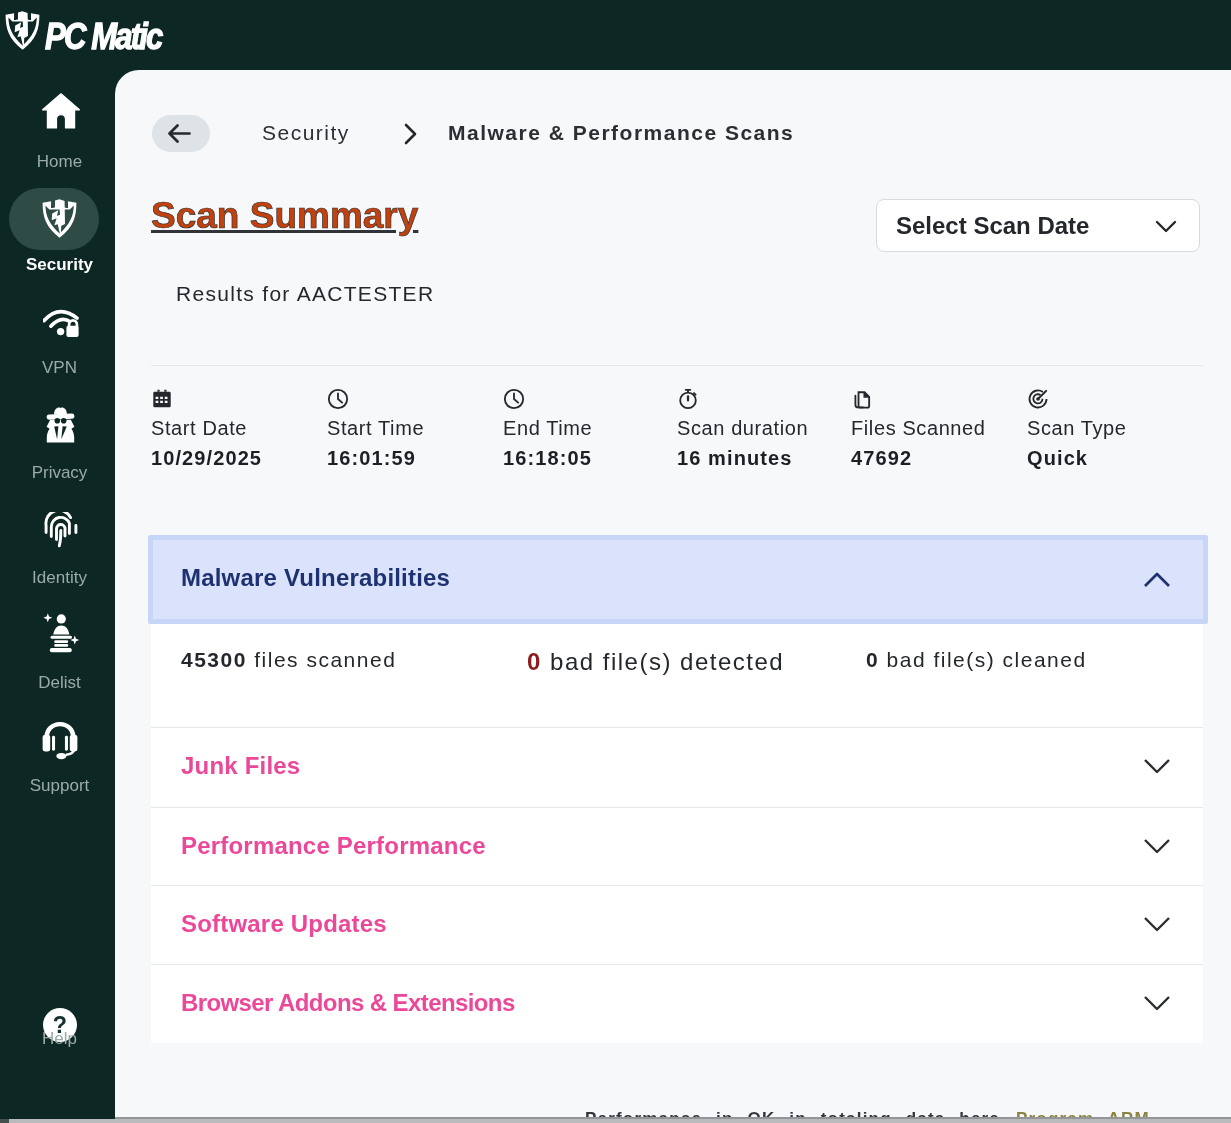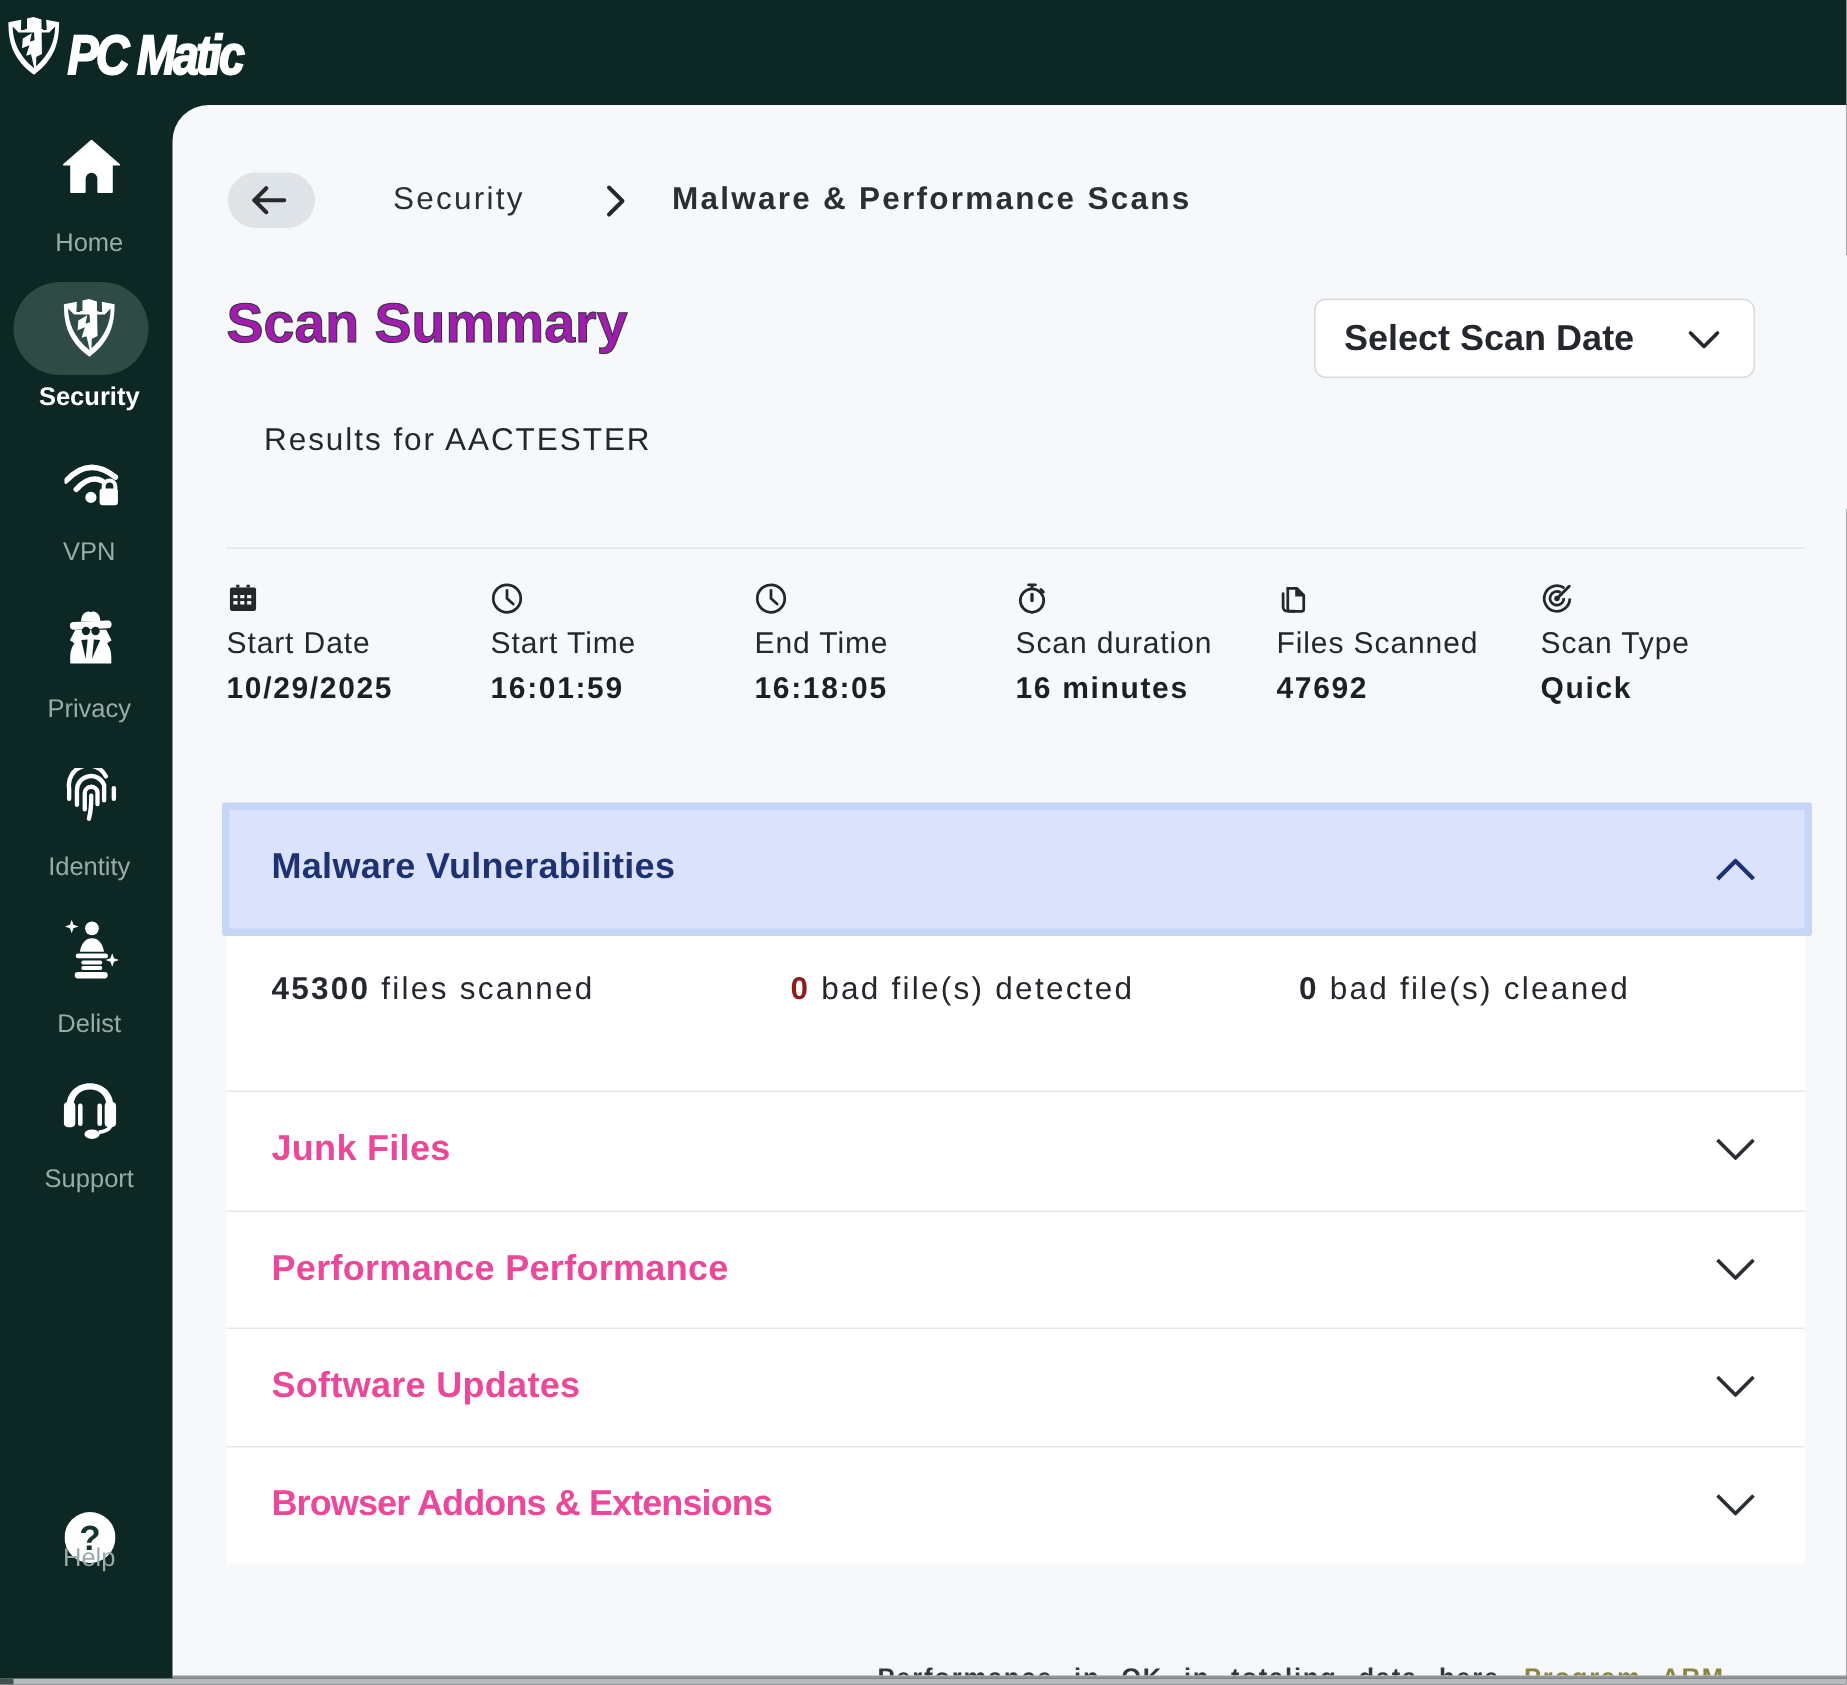--- a/index.html
+++ b/index.html
@@ -7,22 +7,22 @@
   body { font-family:"Liberation Sans", sans-serif; background:#0d2724; position:relative; }
   .logo { position:absolute; left:0; top:0; width:420px; height:70px; }
   .logo-text { position:absolute; left:45px; top:15px; color:#fff; font-size:37px; line-height:44px; font-weight:bold; font-style:italic; letter-spacing:-2.2px; transform:scaleX(0.84); transform-origin:left center; -webkit-text-stroke:1.3px #fff; white-space:nowrap; }
   .sidebar-item { position:absolute; width:127px; left:0; text-align:center; }
   .sidebar-label { color:#9aaba7; font-size:17px; position:relative; left:-4px; }
   .sidebar-label.active { color:#ffffff; font-weight:bold; }
   .pill { position:absolute; left:9px; top:188px; width:90px; height:62px; background:#2f4b46; border-radius:31px; }
   .content { position:absolute; left:115px; top:70px; width:1116px; height:1048px; background:#f7f8fa; border-top-left-radius:24px; }
   .backpill { position:absolute; left:37px; top:45px; width:58px; height:37px; background:#dee3e7; border-radius:19px; }
   .crumb { position:absolute; top:51px; font-size:21px; color:#2b2f33; letter-spacing:1.5px; }
-  .h1 { position:absolute; left:36px; top:125px; font-size:37px; font-weight:bold; color:#a21caf; letter-spacing:0px; -webkit-text-stroke:0.7px #303338; }
-  .selbtn { position:absolute; left:761px; top:129px; width:294px; height:53px; background:#fff; border:1px solid #d7dbdf; border-radius:8px; }
+  .h1 { position:absolute; left:36px; top:125px; font-size:37px; font-weight:bold; color:#c2410c; letter-spacing:0px;text-decoration:underline; -webkit-text-stroke:0.7px #303338; }
+  .selbtn { position:absolute; left:761px; top:129px; width:324px; height:53px; background:#fff; border:1px solid #d7dbdf; border-radius:8px; }
   .selbtn span { position:absolute; left:19px; top:12px; font-size:24px; font-weight:bold; color:#24282d; }
   .results { position:absolute; left:61px; top:212px; font-size:21px; color:#24282d; letter-spacing:1.3px; }
   .divider { position:absolute; left:36px; width:1052px; height:1px; background:#e4e6e9; }
   .stat { position:absolute; top:318px; }
   .stat .lab { display:block; font-size:20px; color:#24282d; margin-top:3px; line-height:22px; letter-spacing:0.6px; }
   .stat .val { display:block; font-size:20px; font-weight:bold; color:#1c2025; margin-top:8px; letter-spacing:1.1px; }
   .acc-blue { position:absolute; left:33px; top:465px; width:1060px; height:89px; background:#c7d5f7; border-radius:2px; }
   .acc-blue-in { position:absolute; left:5px; top:5px; width:1050px; height:79px; background:#dae3fb; }
   .acc-blue .ttl { position:absolute; left:33px; top:29px; font-size:24px; font-weight:bold; color:#1e3272; letter-spacing:0.2px; }
   .acc-white { position:absolute; left:36px; width:1052px; background:#fff; }
@@ -203,21 +203,21 @@
 
     <div class="acc-blue">
       <div class="acc-blue-in"></div>
       <div class="ttl">Malware Vulnerabilities</div>
       <svg class="chev" width="28" height="17" viewBox="0 0 28 17" style="top:36px;right:37px;" fill="none" stroke="#1e3272" stroke-width="2.8" stroke-linejoin="round">
         <path d="M2 15 L14 3 L26 15"></path>
       </svg>
     </div>
     <div class="acc-white" style="top:554px;height:103px;">
       <div style="position:absolute;left:30px;top:24px;font-size:21px;color:#24282d;letter-spacing:1.5px;"><b>45300</b> files scanned</div>
-      <div style="position:absolute;left:376px;top:24px;font-size:21px;color:#24282d;letter-spacing:1.5px;"><b style="color:#8c1d1d;">0</b> bad file(s) detected</div>
+      <div style="position:absolute;left:376px;top:24px;font-size:24px;color:#24282d;letter-spacing:1.5px;"><b style="color:#8c1d1d;">0</b> bad file(s) detected</div>
       <div style="position:absolute;left:715px;top:24px;font-size:21px;color:#24282d;letter-spacing:1.5px;"><b>0</b> bad file(s) cleaned</div>
     </div>
     <div class="acc-white" style="top:657px;height:80px;">
       <div class="acc-title" style="top:25px;">Junk Files</div>
       <svg class="chev" width="28" height="17" viewBox="0 0 28 17" style="top:31px;" fill="none" stroke="#2a2e33" stroke-width="2.4" stroke-linejoin="round">
         <path d="M2 2 L14 14 L26 2"></path>
       </svg>
     </div>
     <div class="acc-white" style="top:737px;height:78px;">
       <div class="acc-title" style="top:25px;">Performance Performance</div>

